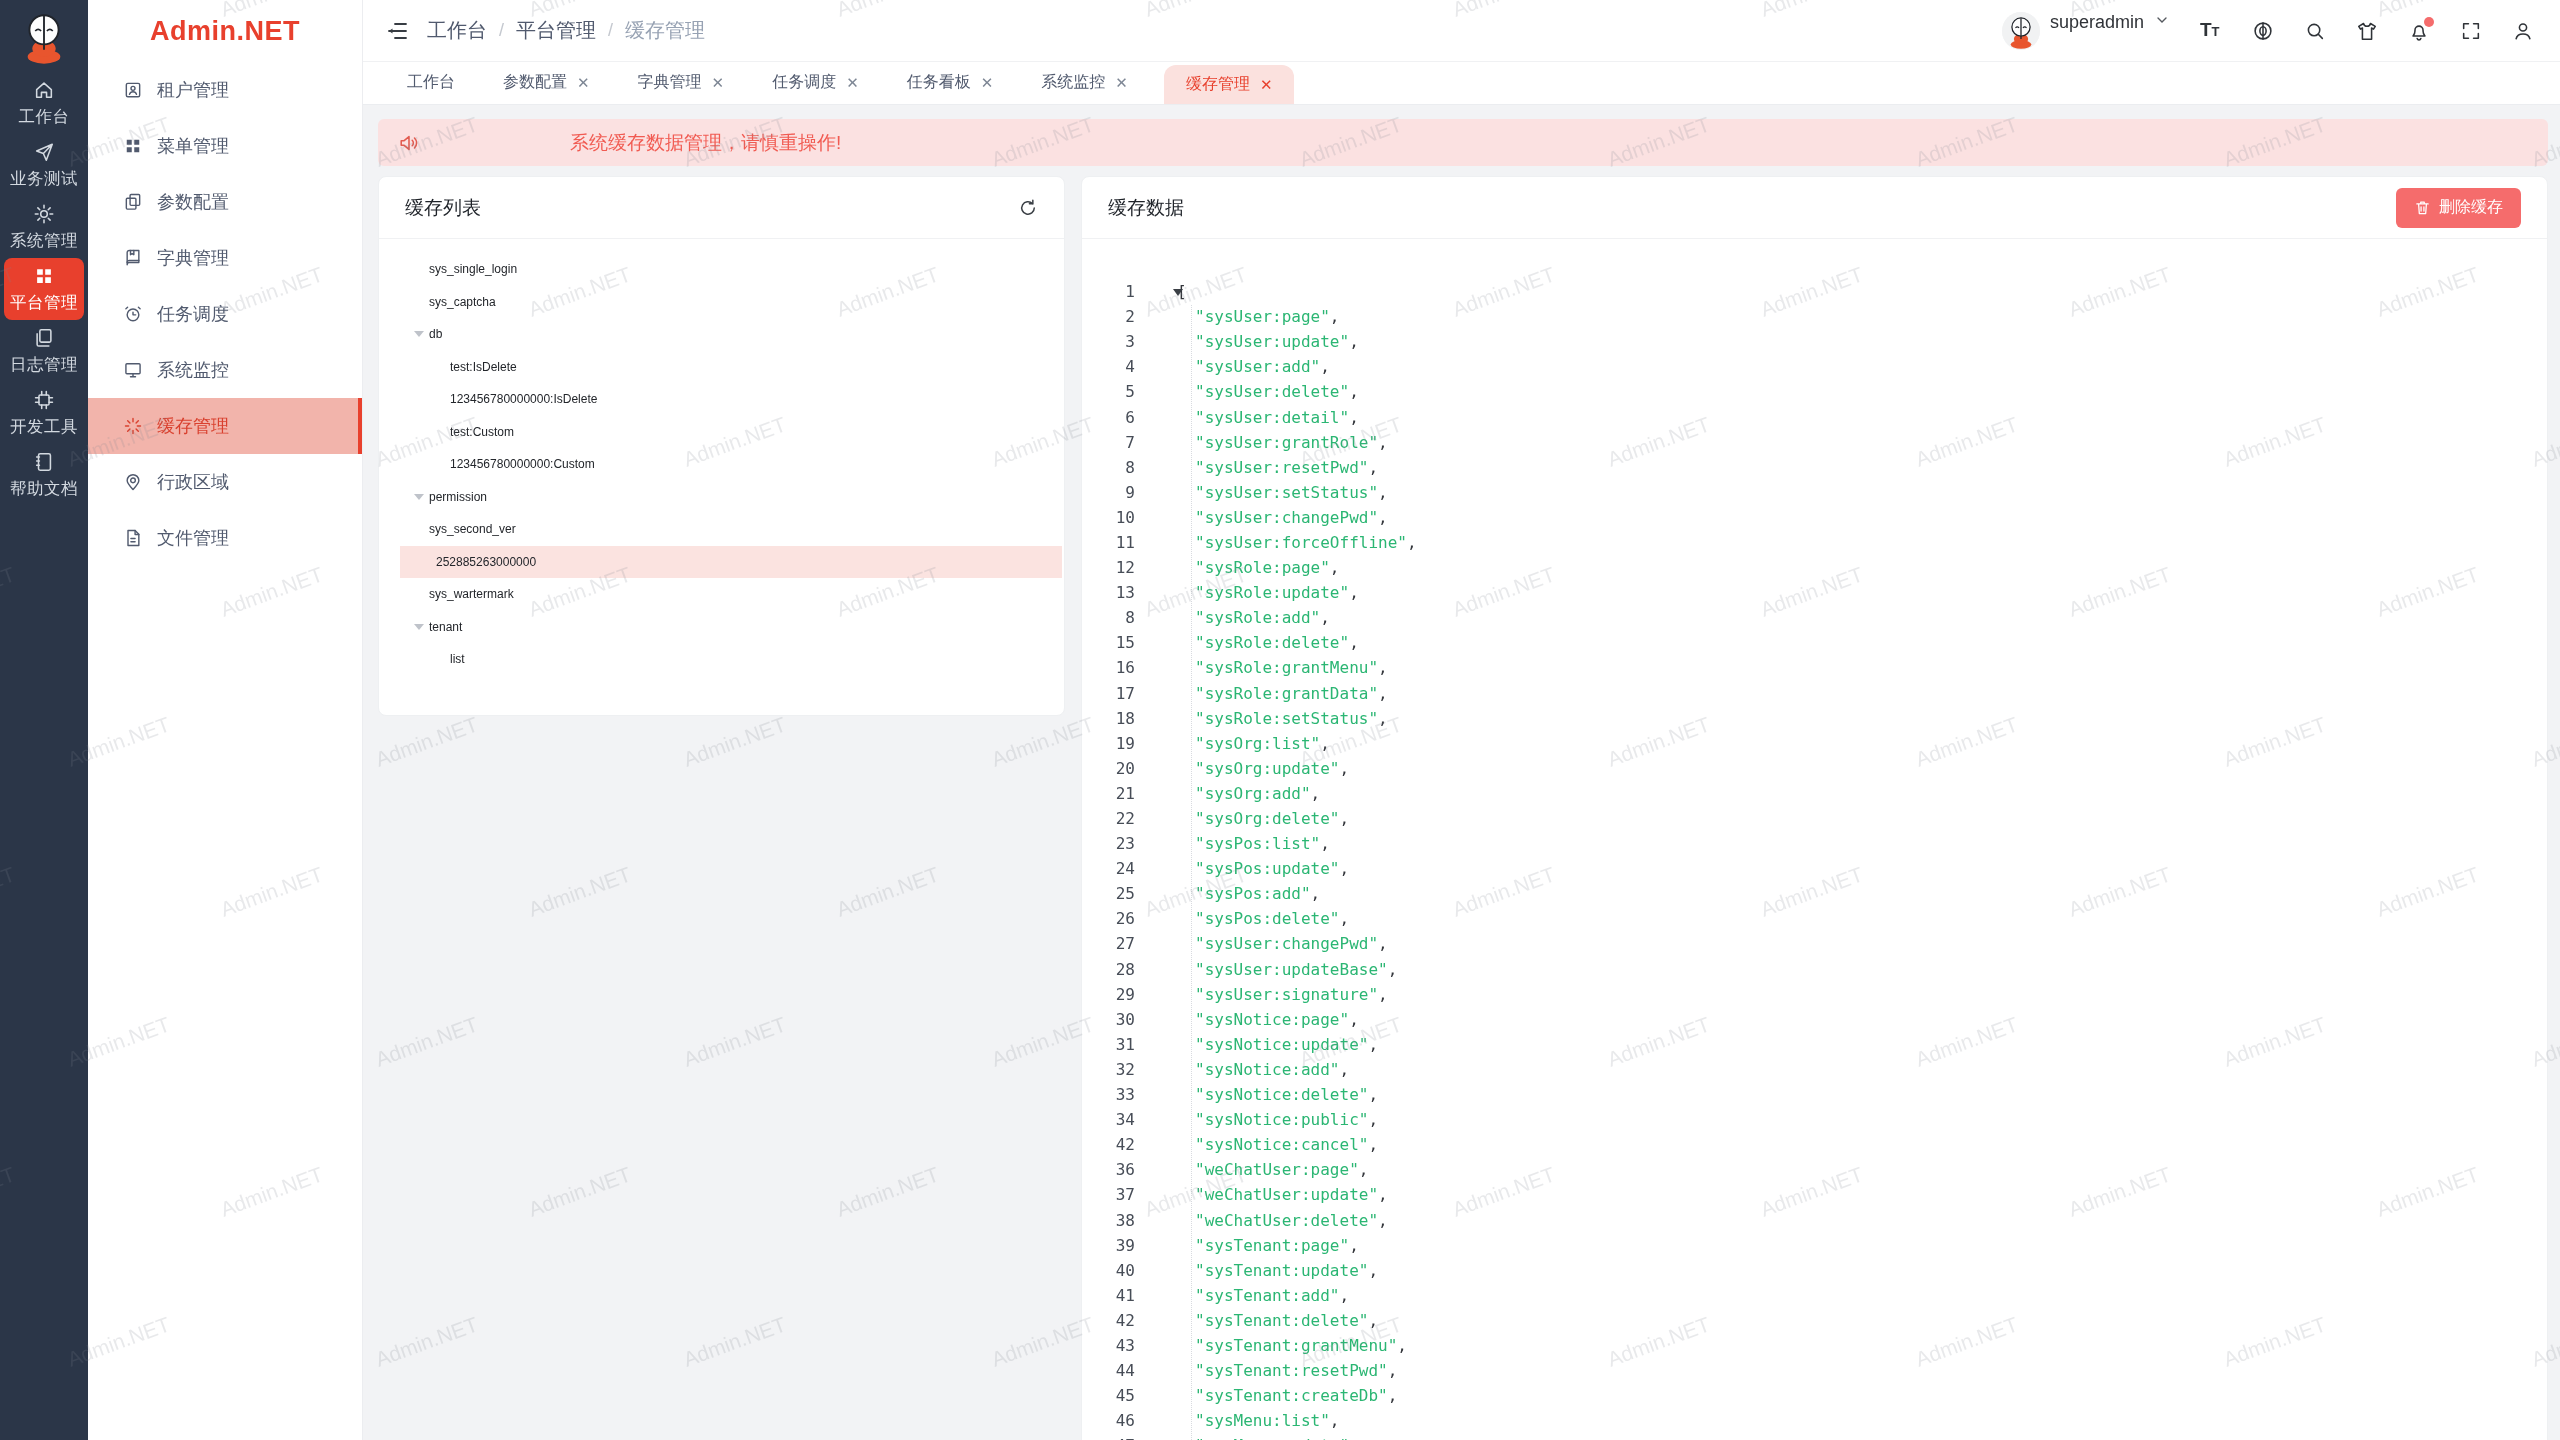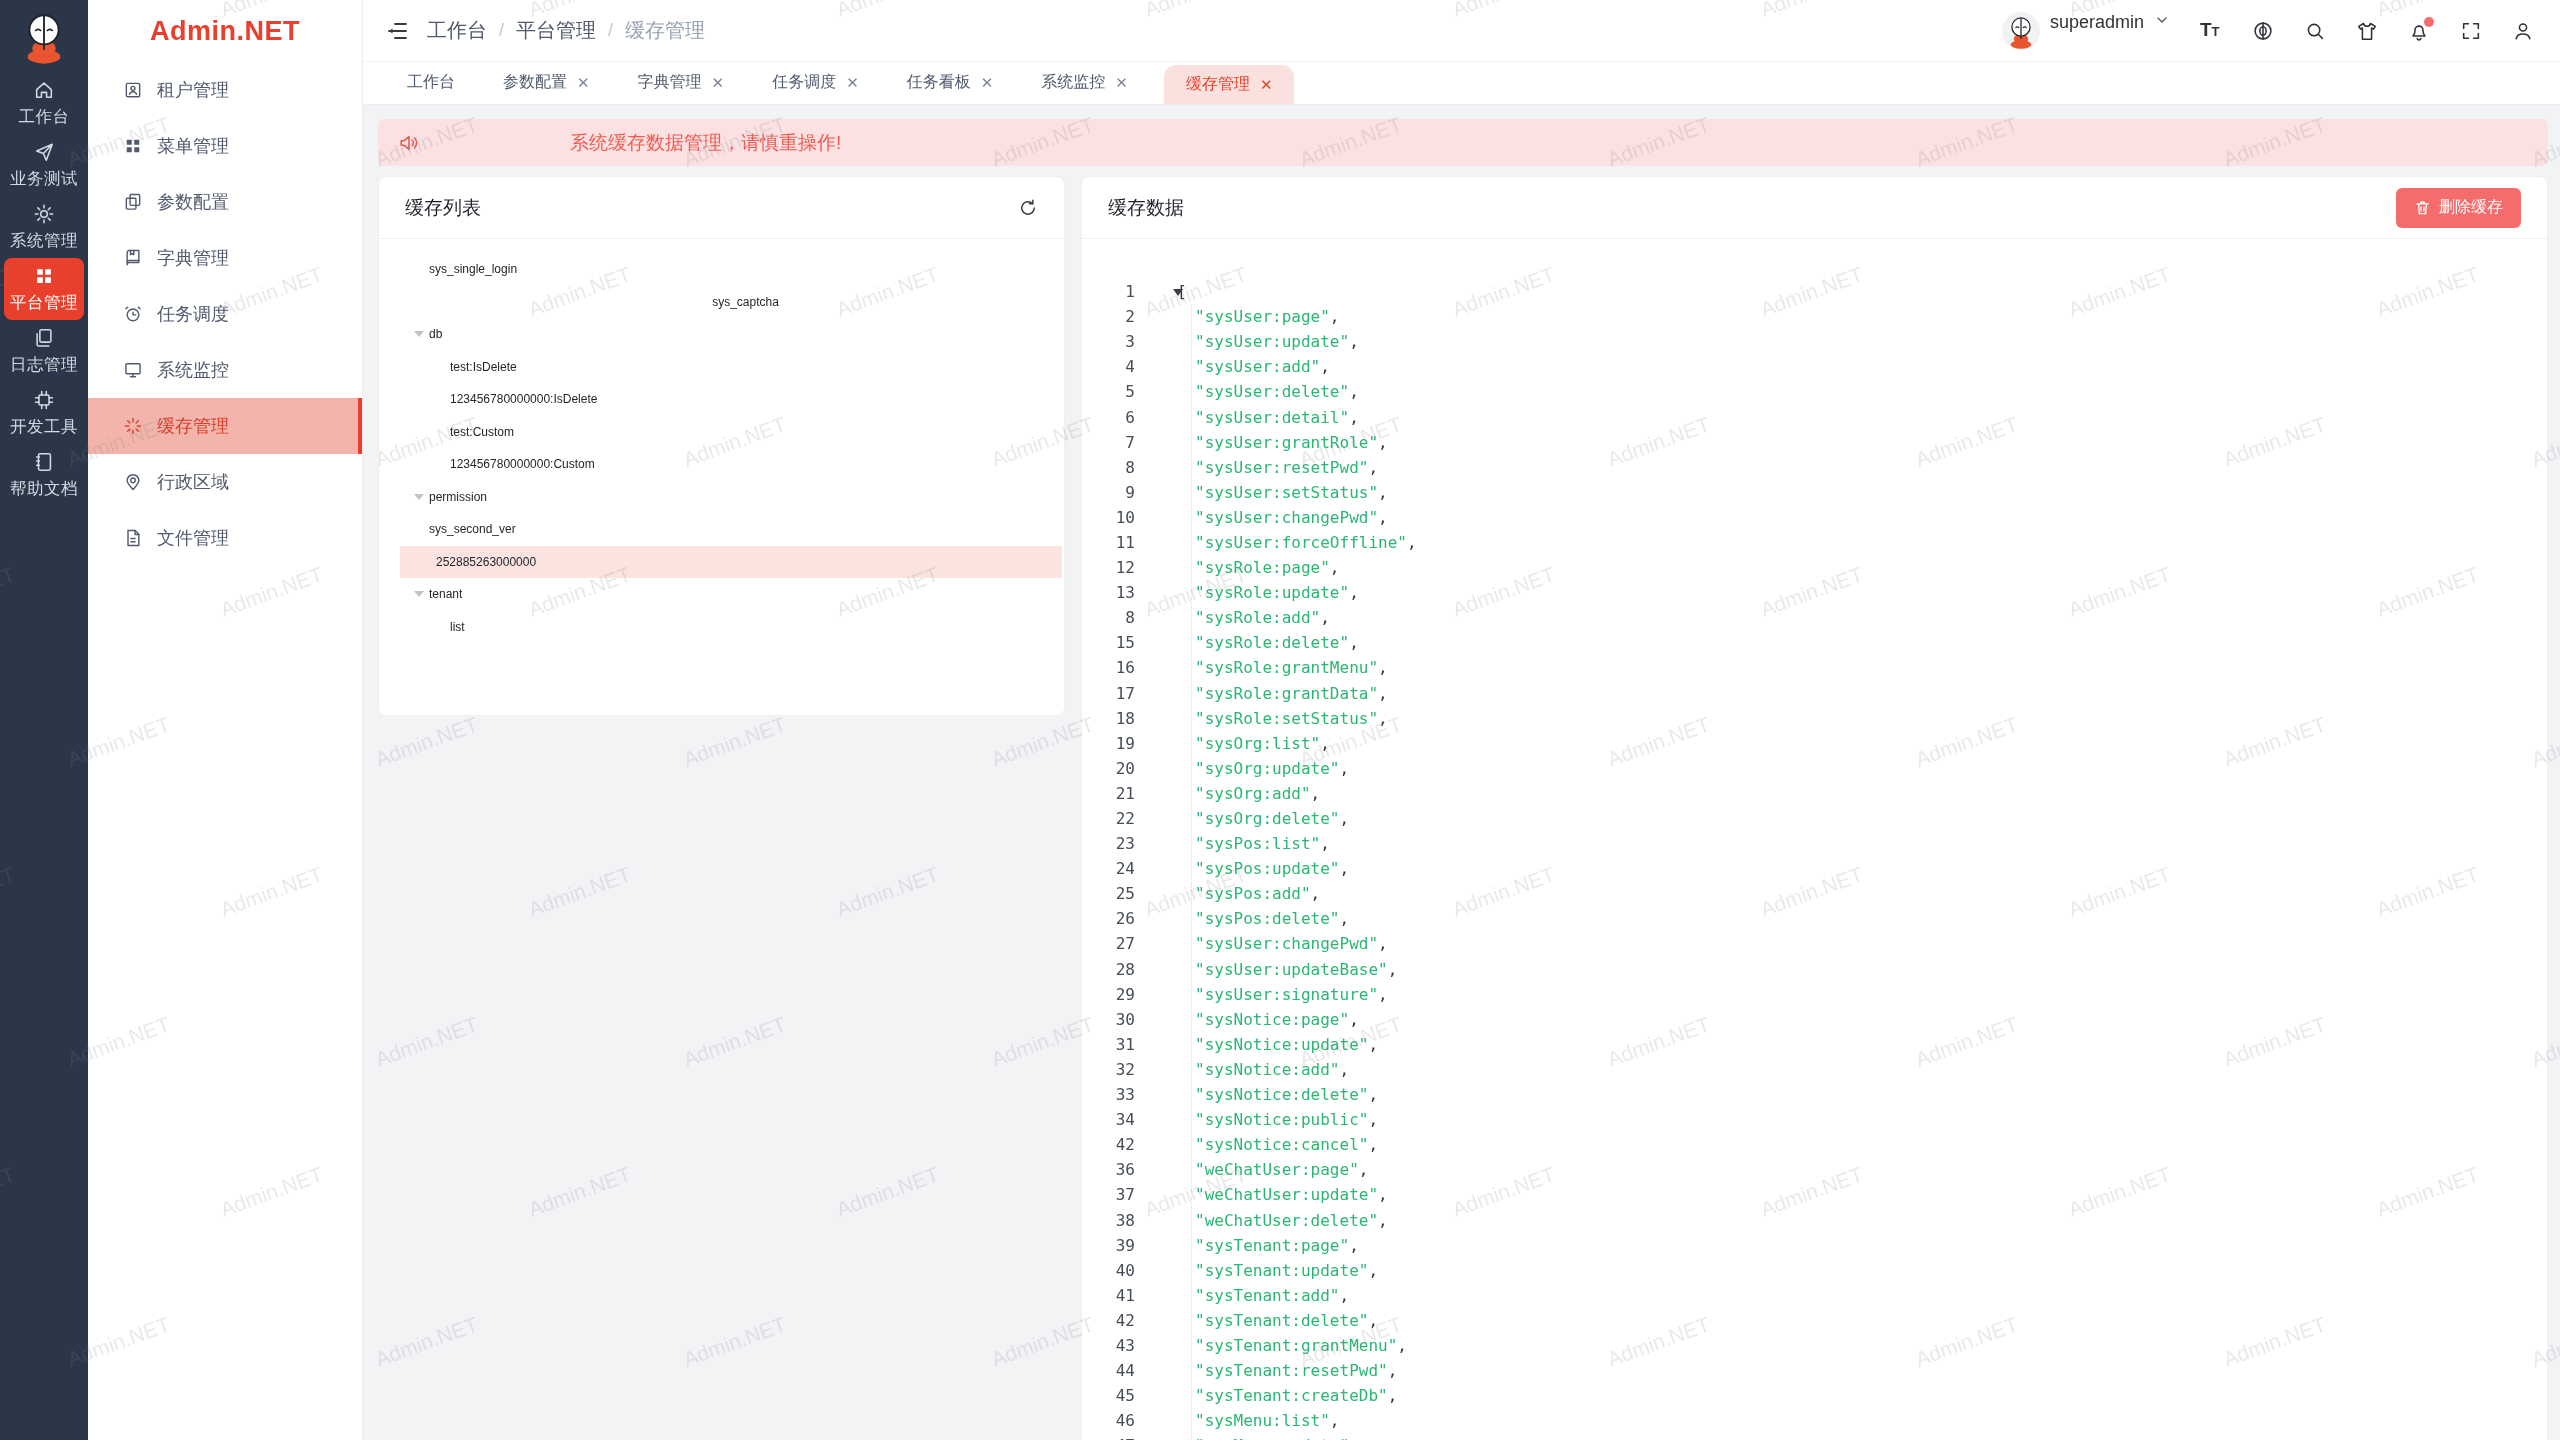--- a/index.html
+++ b/index.html
@@ -383,21 +383,21 @@
             </svg>
           </span>
         </div>
         <div class="tree">
             <div class="tree-row" style="padding-left: 14px;">
     <span class="tree-caret">
                 <i></i>
               </span>
     <span>sys_single_login</span>
   </div>
-            <div class="tree-row" style="padding-left: 14px; justify-content: center;">
+            <div class="tree-row" style="padding-left: 14px;">
     <span class="tree-caret">
                 <i></i>
               </span>
     <span>sys_captcha</span>
   </div>
             <div class="tree-row has-caret" style="padding-left: 14px;">
     <span class="tree-caret">
                 <i></i>
               </span>
     <span>db</span>
@@ -436,20 +436,26 @@
     <span class="tree-caret">
                 <i></i>
               </span>
     <span>sys_second_ver</span>
   </div>
             <div class="tree-row selected" style="padding-left: 21px;">
     <span class="tree-caret">
                 <i></i>
               </span>
     <span>252885263000000</span>
+  </div>
+            <div class="tree-row" style="padding-left: 14px;">
+    <span class="tree-caret">
+                <i></i>
+              </span>
+    <span>sys_wartermark</span>
   </div>
             <div class="tree-row has-caret" style="padding-left: 14px;">
     <span class="tree-caret">
                 <i></i>
               </span>
     <span>tenant</span>
   </div>
             <div class="tree-row" style="padding-left: 35px;">
     <span class="tree-caret">
                 <i></i>

